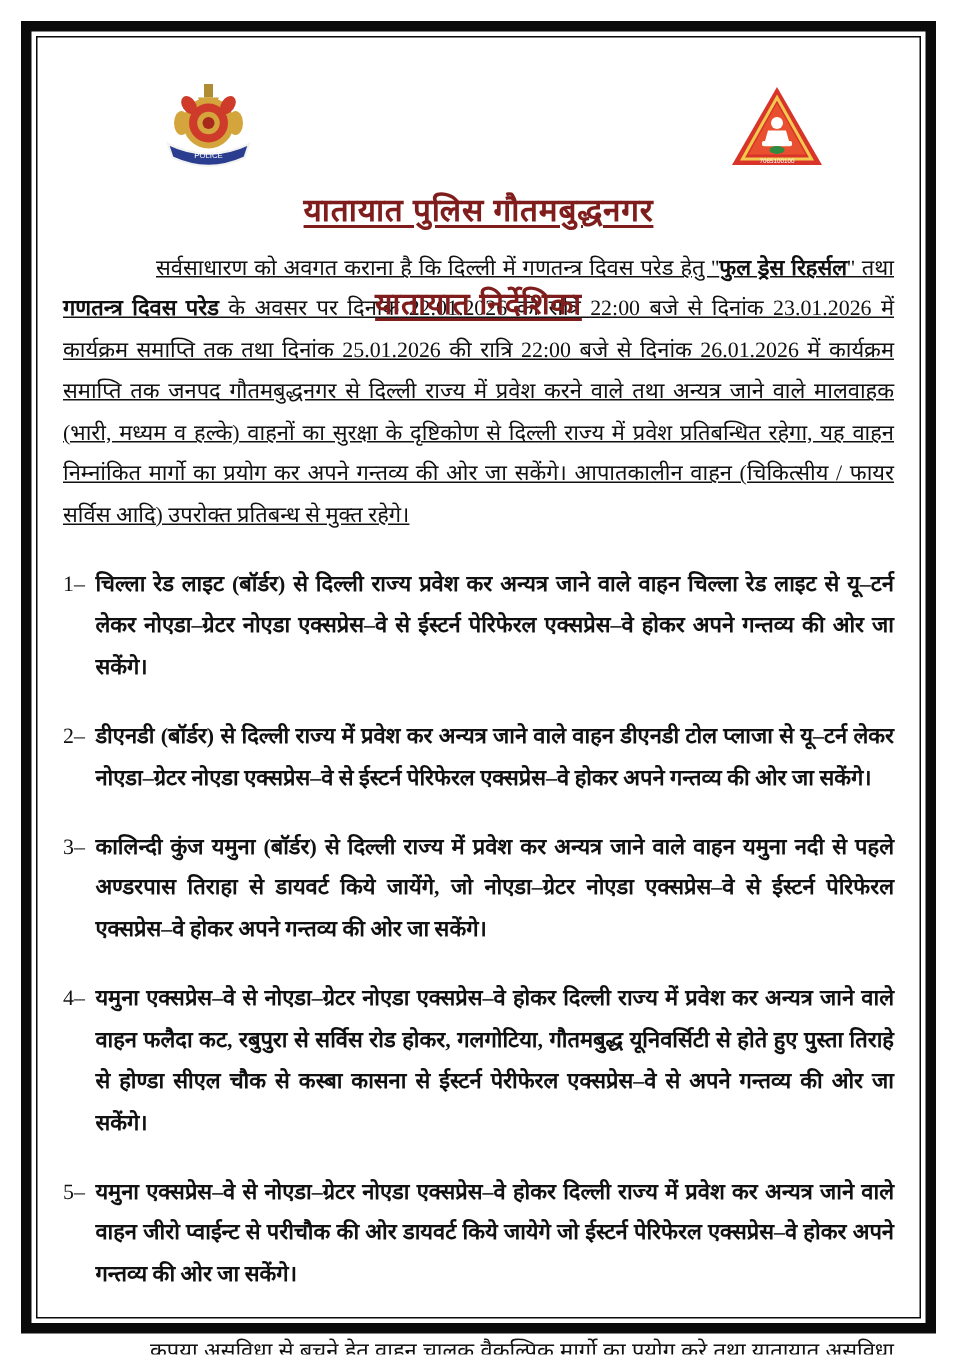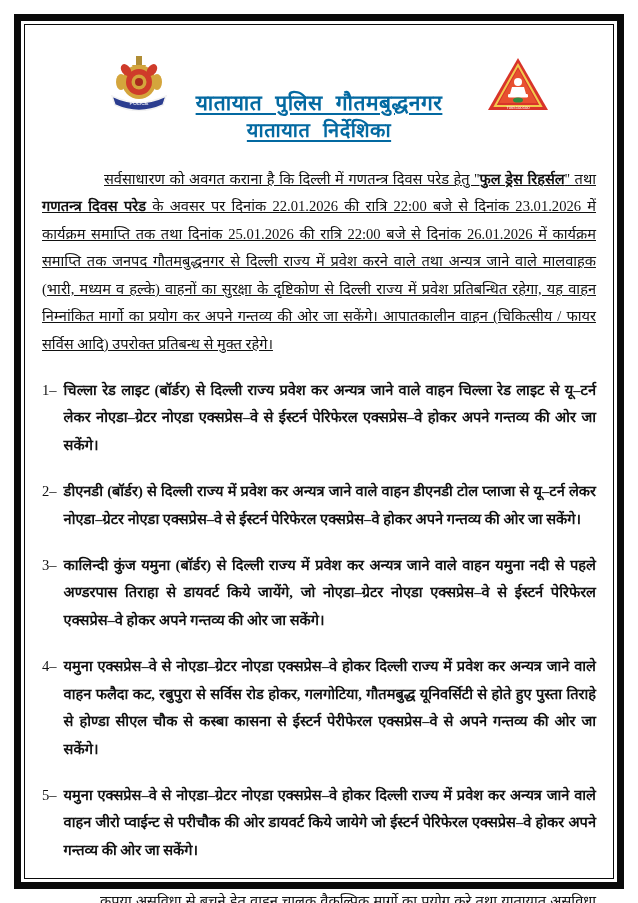--- a/index.html
+++ b/index.html
@@ -64,29 +64,30 @@
   .logo-right { right: 46px; top: 18px; }
 
   .title-block {
     position: absolute;
     left: 0;
     right: 0;
     top: 54px;
     text-align: center;
   }
   .title-line {
-    font-family: Liberation Mono, monospace;
+    font-family: Liberation Sans, sans-serif;
     font-size: 21px;
     font-weight: 700;
     letter-spacing: 0.5px;
     line-height: 1.28;
-    color: #0369a1;
+    color: #7f1d1d;
     display: inline-block;
     text-decoration: underline;
     text-underline-offset: 3px;
+    margin-top: 36px;
   }
   .title-line.second { font-size: 20px; }
 
   
   .body-text {
     font-family: "Liberation Serif", "DejaVu Serif", serif;
     font-size: 14.6px;
     line-height: 1.88;
     text-align: justify;
     text-justify: inter-word;

